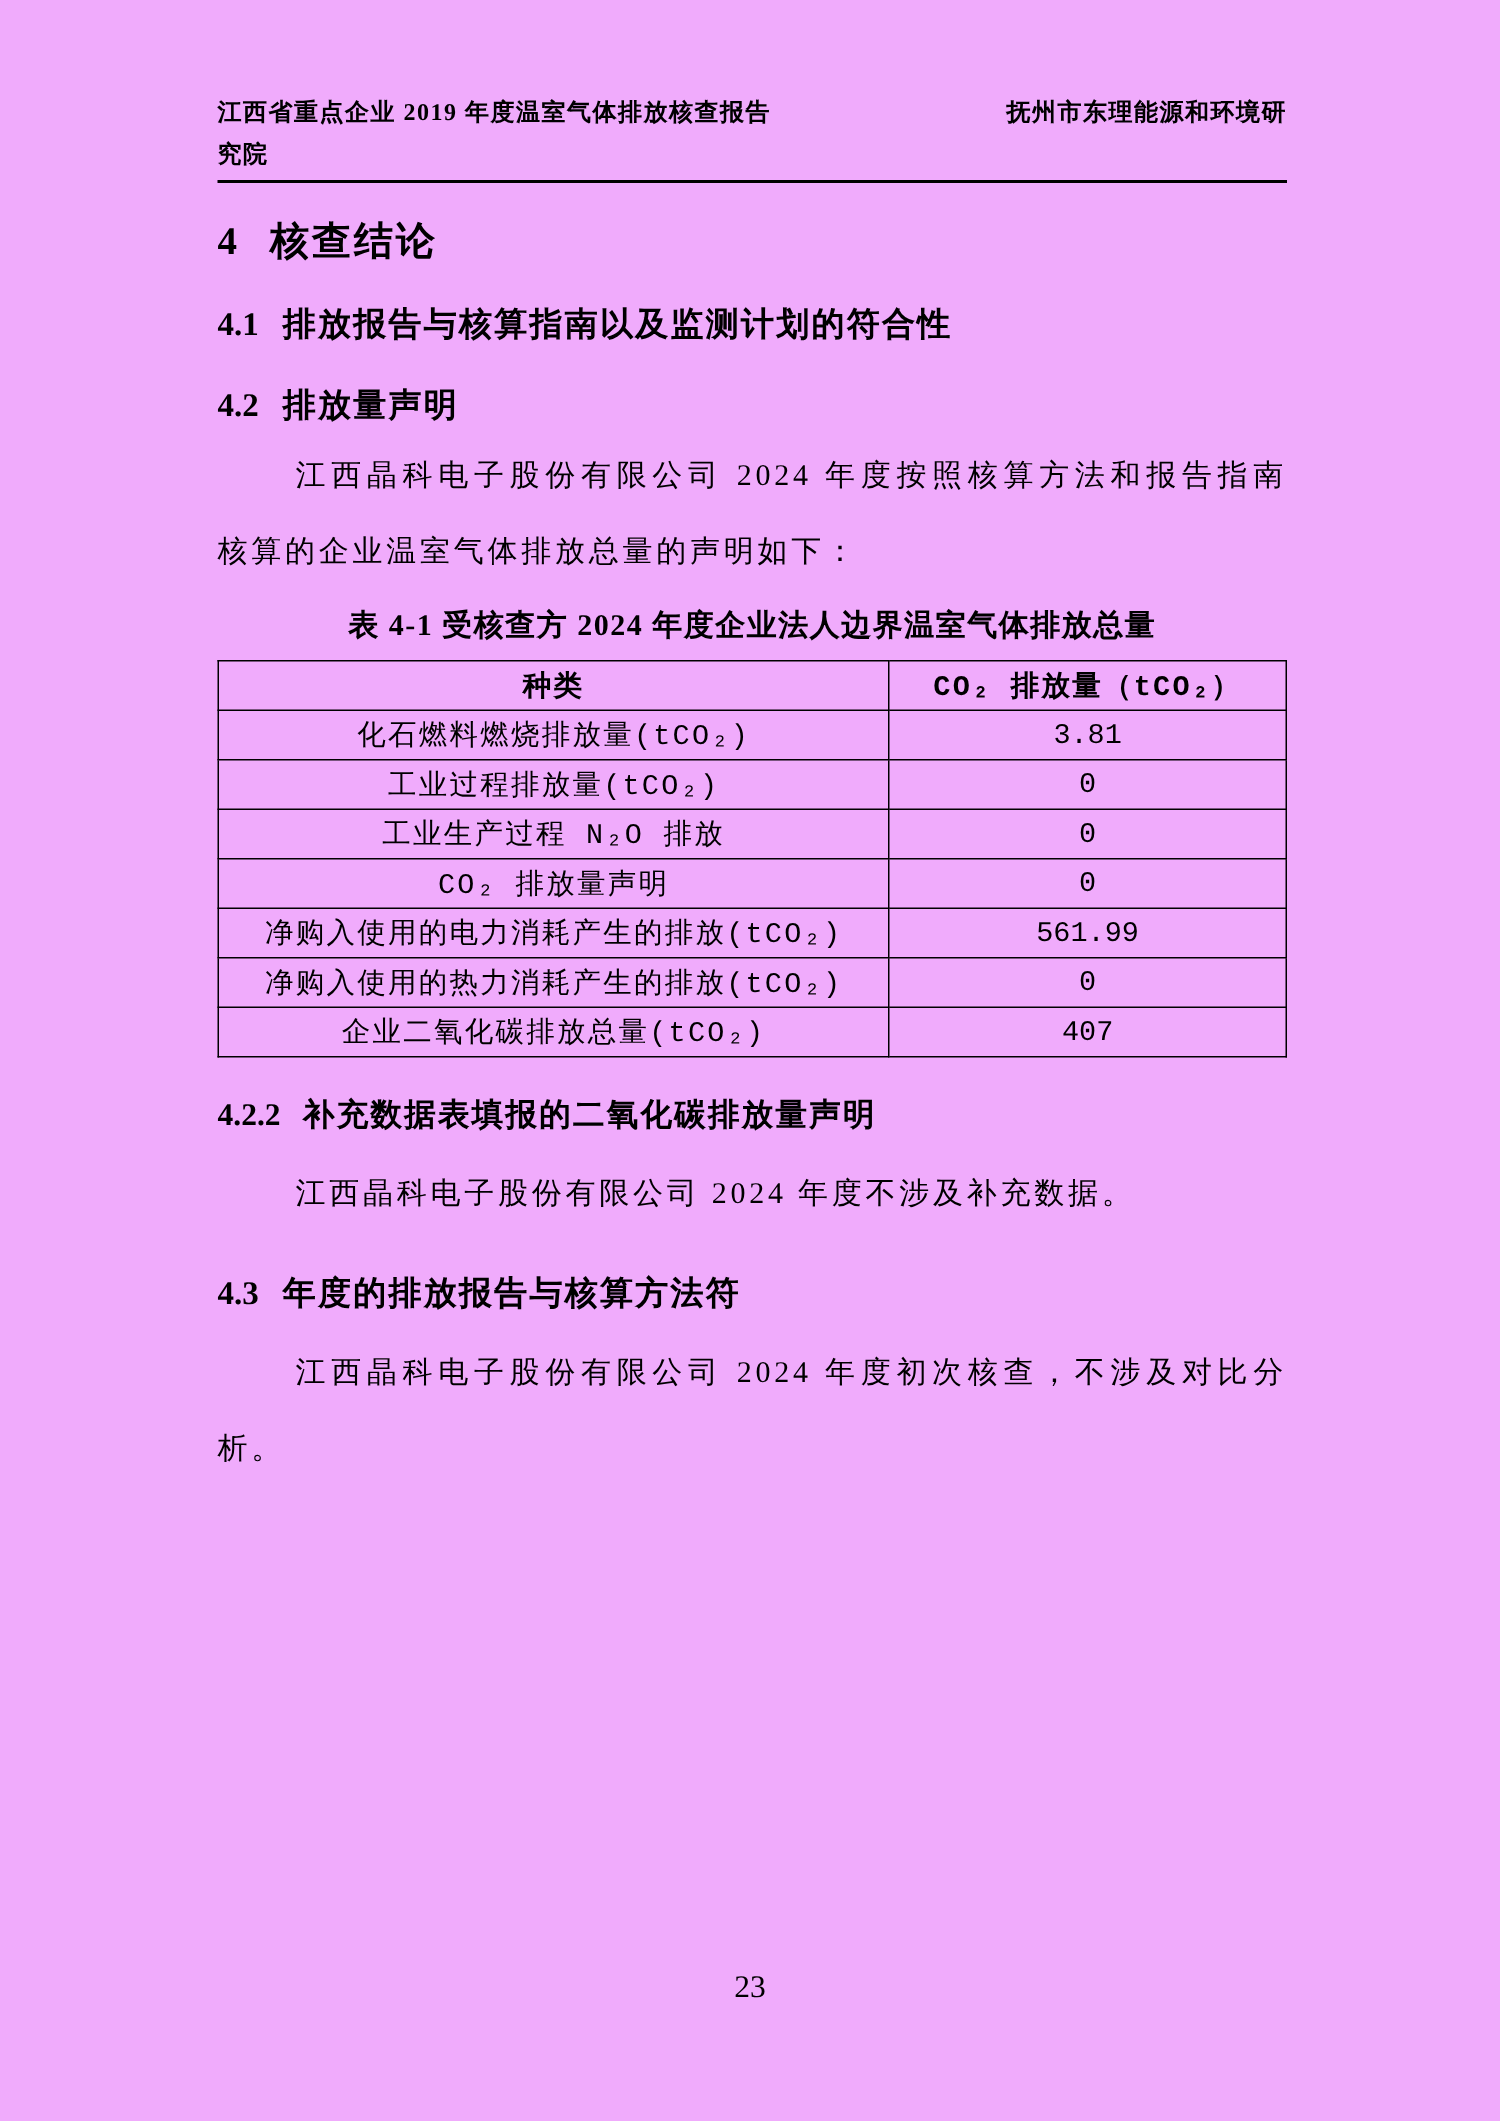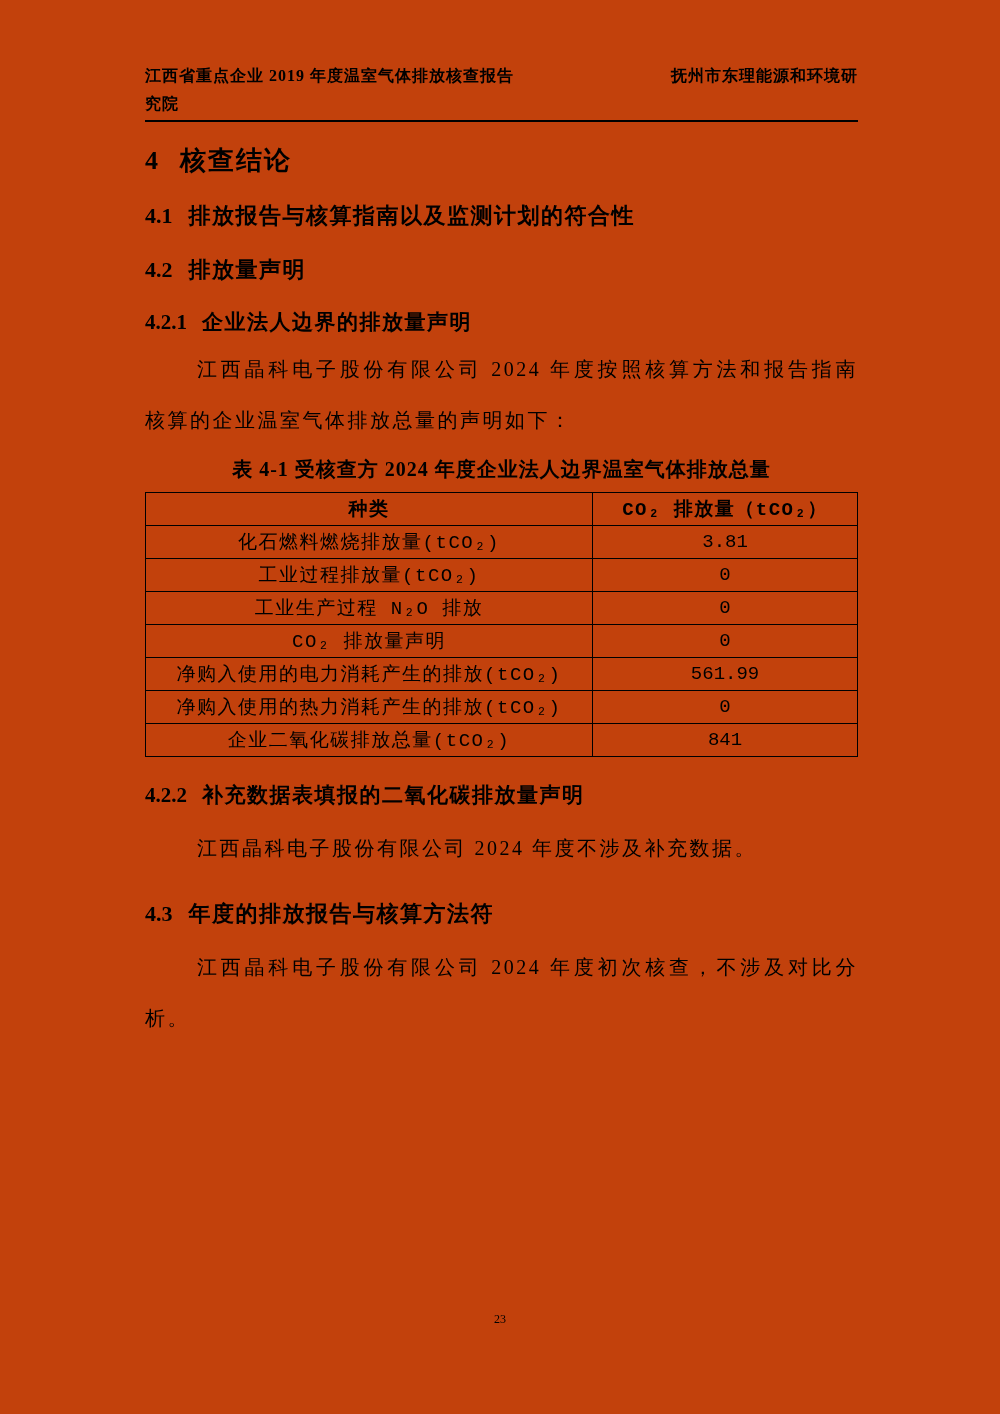--- a/index.html
+++ b/index.html
@@ -1,21 +1,21 @@
 <!DOCTYPE html>
 <html><head>
 <meta charset="utf-8">
 <style>
   html, body { margin: 0; padding: 0; background: #e8e8e8; }
   .page {
     position: relative;
     width: 1000px;
     height: 1414px;
     margin: 0 auto;
-    background: #c2410c;
+    background: #f0abfc;
     color: #000;
     font-family: "Liberation Serif", "DejaVu Serif", serif;
     overflow: hidden;
   }
   .content { padding: 0 142px 0 145px; }
 
   
   .doc-header {
     padding-top: 62px;
     padding-bottom: 2px;
@@ -72,21 +72,21 @@
   table.emissions col.c2 { width: 37.2%; }
   table.emissions .num { letter-spacing: 0; }
 
   
   .page-num {
     position: absolute;
     top: 1312px;
     left: 0;
     width: 100%;
     text-align: center;
-    font-size: 12px;
+    font-size: 21px;
   }
 </style>
 </head>
 <body>
 
 <div class="page">
   <div class="content">
 
     <div class="doc-header">
       <div class="hline1">
@@ -102,23 +102,20 @@
 
     <div class="h-l2">
       <span class="hnum">4.1</span><span>排放报告与核算指南以及监测计划的符合性</span>
     </div>
 
 
     <div class="h-l2">
       <span class="hnum">4.2</span><span>排放量声明</span>
     </div>
 
-    <div class="h-l3">
-      <span class="hnum">4.2.1</span><span>企业法人边界的排放量声明</span>
-    </div>
 
     <div class="para tight">
       <div class="line indent fill">江西晶科电子股份有限公司 2024 年度按照核算方法和报告指南</div>
       <div class="line">核算的企业温室气体排放总量的声明如下：</div>
     </div>
 
     <div class="tbl-caption">表 4-1 受核查方 2024 年度企业法人边界温室气体排放总量</div>
 
     <table class="emissions">
       <colgroup>
@@ -149,21 +146,21 @@
       <tr>
         <td>净购入使用的电力消耗产生的排放(tCO₂)</td>
         <td class="num">561.99</td>
       </tr>
       <tr>
         <td>净购入使用的热力消耗产生的排放(tCO₂)</td>
         <td class="num">0</td>
       </tr>
       <tr>
         <td>企业二氧化碳排放总量(tCO₂)</td>
-        <td class="num">841</td>
+        <td class="num">407</td>
       </tr>
     </tbody>
       </table>
 
     <div class="h-l3">
       <span class="hnum">4.2.2</span><span>补充数据表填报的二氧化碳排放量声明</span>
     </div>
 
     <div class="para">
       <div class="line indent">江西晶科电子股份有限公司 2024 年度不涉及补充数据。</div>

